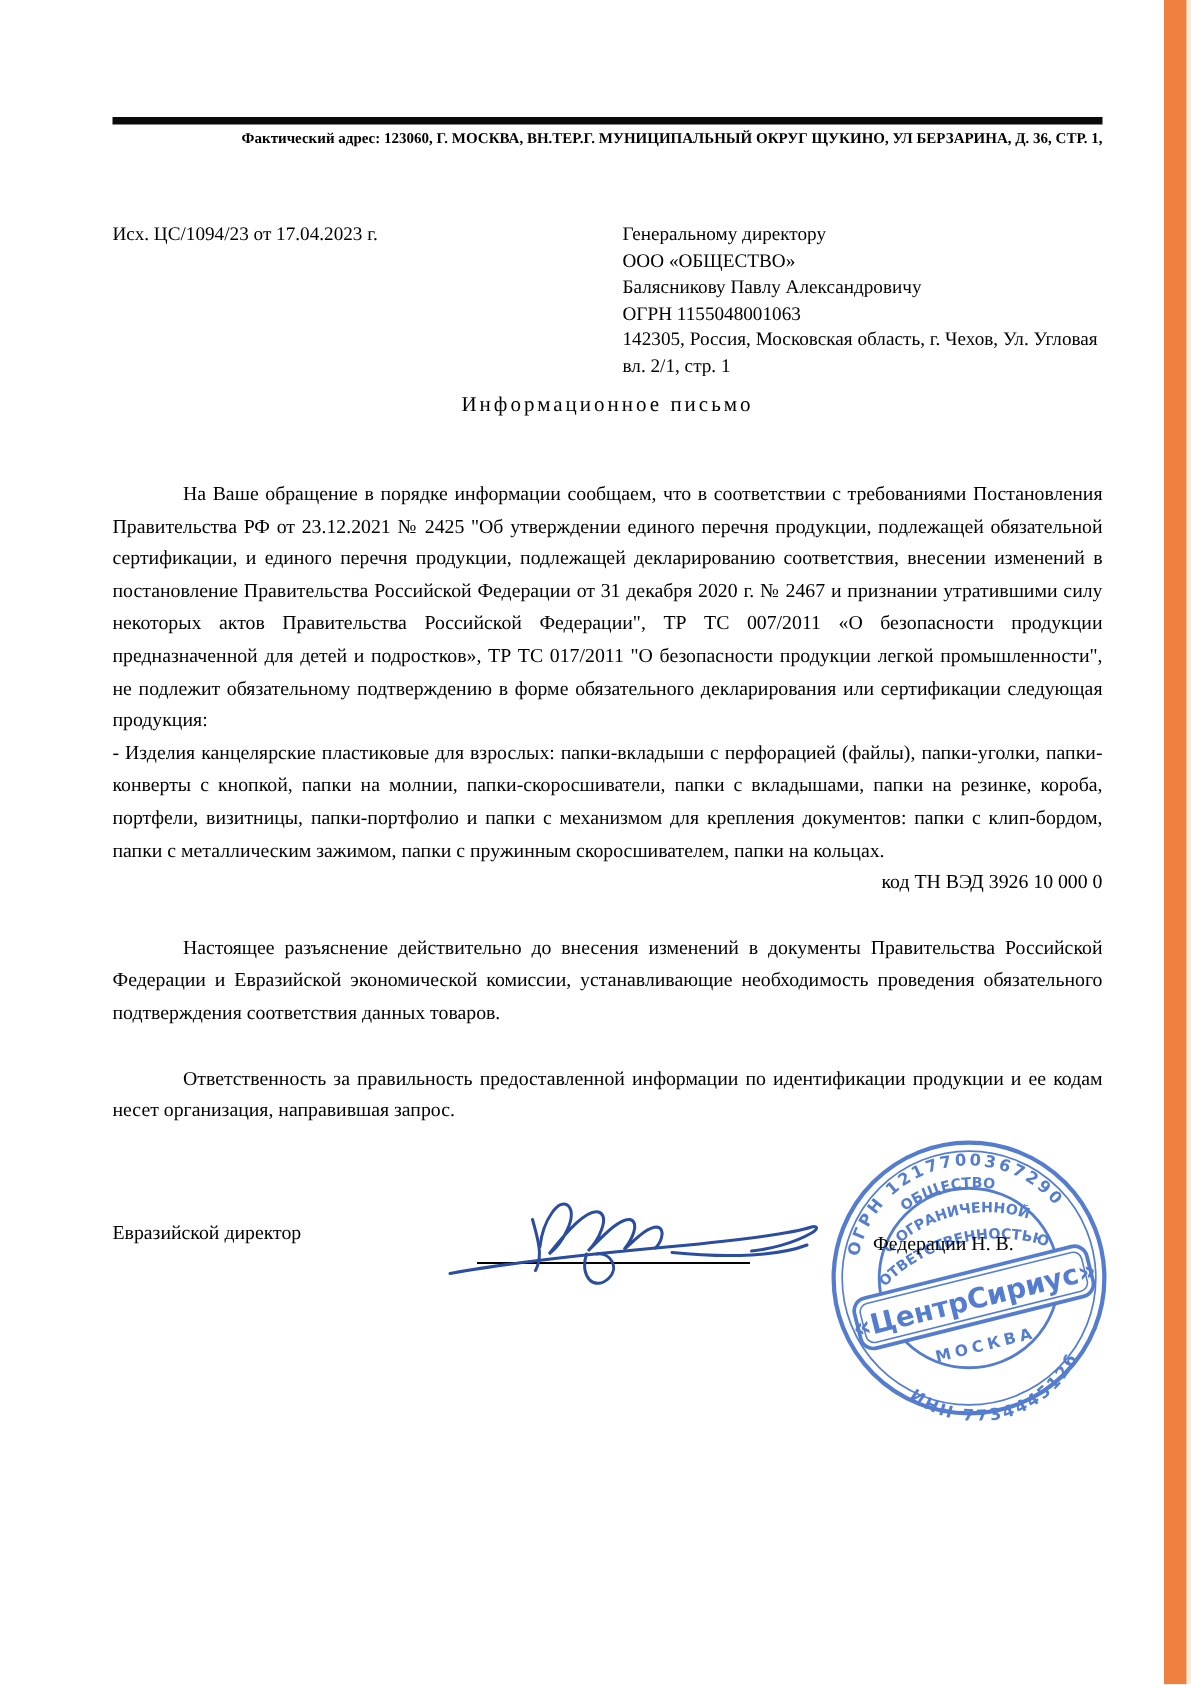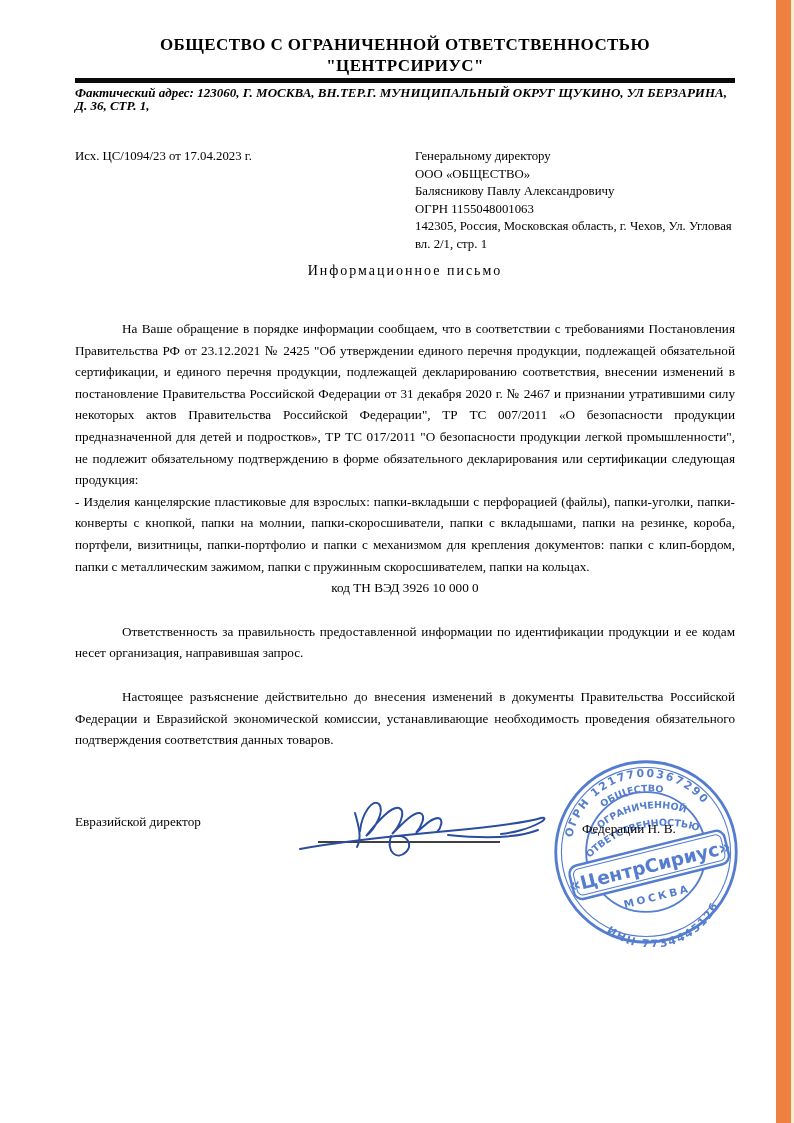--- a/index.html
+++ b/index.html
@@ -13,55 +13,51 @@
   }
   
   .accent-bar{position:absolute;top:0;right:3px;width:15px;height:100%;background:#ee8140;}
   .accent-edge{position:absolute;top:0;right:0;width:3px;height:100%;background:#f8eed8;}
 
   .content{position:absolute;left:75px;width:660px;}
 
   
   .org-header{top:34px;text-align:center;font-weight:bold;font-size:17px;line-height:21px;letter-spacing:.4px;}
   .header-rule{position:absolute;left:75px;top:78px;width:660px;height:5px;background:#0a0a0a;}
-  .org-address{top:86px;text-align:left;font-weight:bold;font-size:13px;line-height:13px;font-style:italic;}
+  .org-address{top:86px;text-align:right;font-weight:bold;font-size:10px;line-height:13px;}
 
   
   .ref-row{top:148px;font-size:12.8px;line-height:17.5px;}
   .outgoing-ref{position:absolute;left:0;top:0;white-space:nowrap;}
   .recipient{position:absolute;left:340px;top:0;width:330px;}
 
   
   .letter-title{top:263px;text-align:center;font-size:14px;letter-spacing:2px;}
   .body-text{top:318px;font-size:13.2px;line-height:21.6px;text-align:justify;}
   .body-text p{margin:0;}
   .para-indent{text-indent:47px;}
   .list-block{margin-left:28px;font-family:Liberation Serif, serif;}
-  .code-line{margin-left:28px;text-align:center;}
+  .code-line{margin-left:28px;text-align:right;}
   .spacer-para{margin-top:22px !important;}
 
   
   .signoff{top:813px;font-size:13.2px;line-height:18px;}
 
   .signature-svg{position:absolute;left:298px;top:783px;z-index:3;}
   .stamp-wrap{position:absolute;left:551px;top:757px;width:190px;height:190px;z-index:1;opacity:.88;}
   .signer-name{position:absolute;left:582px;top:821px;z-index:4;font-size:13.2px;white-space:nowrap;}
 </style>
 </head>
 <body>
 
 <div class="page">
 
   <div class="accent-edge"></div>
   <div class="accent-bar"></div>
 
-  <div class="content org-header" style="position:absolute;">
-    <div>ОБЩЕСТВО С ОГРАНИЧЕННОЙ ОТВЕТСТВЕННОСТЬЮ</div>
-    <div>"ЦЕНТРСИРИУС"</div>
-  </div>
   <div class="header-rule"></div>
   <div class="content org-address" style="position:absolute;">
     <div>Фактический адрес: 123060, Г. МОСКВА, ВН.ТЕР.Г. МУНИЦИПАЛЬНЫЙ ОКРУГ ЩУКИНО, УЛ БЕРЗАРИНА, Д. 36, СТР. 1,</div>
   </div>
 
   <div class="content ref-row" style="position:absolute;">
     <div class="outgoing-ref">Исх. ЦС/1094/23 от 17.04.2023 г.</div>
     <div class="recipient">
       <div>Генеральному директору</div>
       <div>ООО «ОБЩЕСТВО»</div>
@@ -71,22 +67,22 @@
       <div>вл. 2/1, стр. 1</div>
     </div>
   </div>
 
   <div class="content letter-title" style="position:absolute;text-align:center;">Информационное письмо</div>
 
   <div class="content body-text" style="position:absolute;">
     <p class="para-indent">На Ваше обращение в порядке информации сообщаем, что в соответствии с требованиями Постановления Правительства РФ от 23.12.2021 № 2425 "Об утверждении единого перечня продукции, подлежащей обязательной сертификации, и единого перечня продукции, подлежащей декларированию соответствия, внесении изменений в постановление Правительства Российской Федерации от 31 декабря 2020 г. № 2467 и признании утратившими силу некоторых актов Правительства Российской Федерации", ТР ТС 007/2011 «О безопасности продукции предназначенной для детей и подростков», ТР ТС 017/2011 "О безопасности продукции легкой промышленности", не подлежит обязательному подтверждению в форме обязательного декларирования или сертификации следующая продукция:</p>
     <p class="list-block">- Изделия канцелярские пластиковые для взрослых: папки-вкладыши с перфорацией (файлы), папки-уголки, папки-конверты с кнопкой, папки на молнии, папки-скоросшиватели, папки с вкладышами, папки на резинке, короба, портфели, визитницы, папки-портфолио и папки с механизмом для крепления документов: папки с клип-бордом, папки с металлическим зажимом, папки с пружинным скоросшивателем, папки на кольцах.</p>
     <p class="code-line">код ТН ВЭД 3926 10 000 0</p>
+    <p class="para-indent spacer-para">Настоящее разъяснение действительно до внесения изменений в документы Правительства Российской Федерации и Евразийской экономической комиссии, устанавливающие необходимость проведения обязательного подтверждения соответствия данных товаров.</p>
     <p class="para-indent spacer-para">Ответственность за правильность предоставленной информации по идентификации продукции и ее кодам несет организация, направившая запрос.</p>
-    <p class="para-indent spacer-para">Настоящее разъяснение действительно до внесения изменений в документы Правительства Российской Федерации и Евразийской экономической комиссии, устанавливающие необходимость проведения обязательного подтверждения соответствия данных товаров.</p>
   </div>
 
   <div class="content signoff" style="position:absolute;">
     <div>Евразийской директор</div>
   </div>
 
   <svg class="signature-svg" width="252" height="92" viewBox="0 0 252 92">
     <line x1="20" y1="59" x2="202" y2="59" stroke="#000000" stroke-width="1.3"></line>
     <g fill="none" stroke="#2a4da0" stroke-width="2" stroke-linecap="round">
       <path d="M2 66 C40 59 95 53 150 48 C192 44 228 40 243 35 C247 34 248 36 243 39 C231 46 214 50 203 51"></path>

